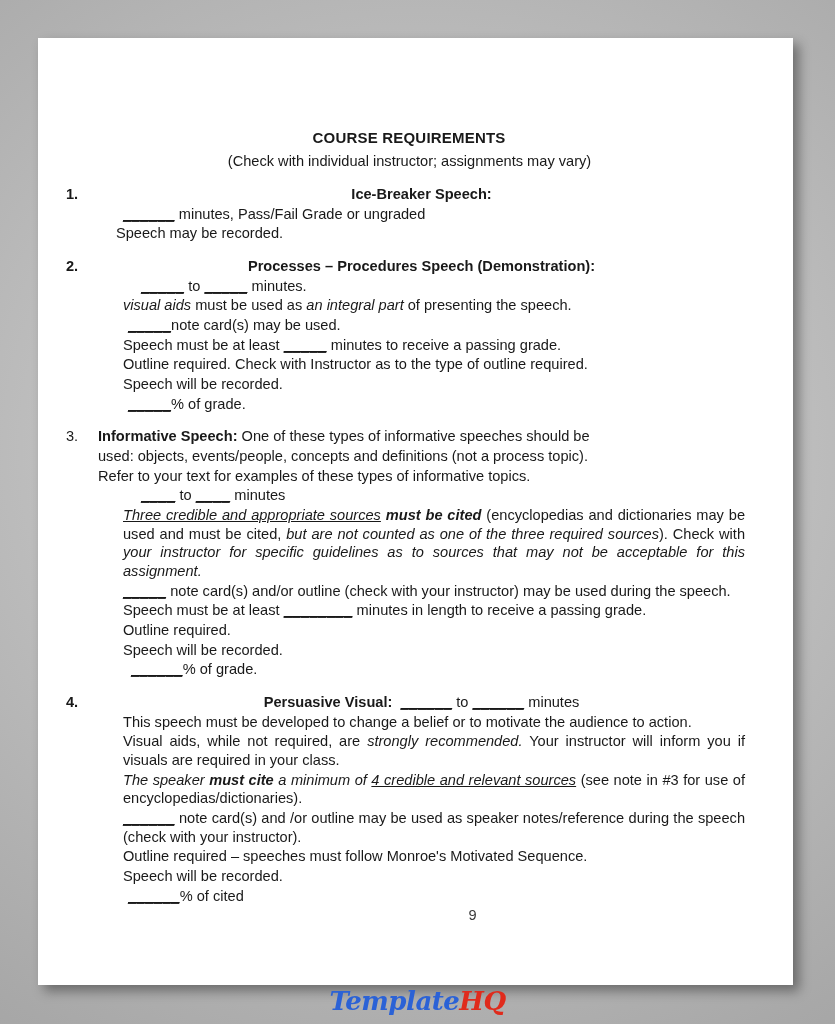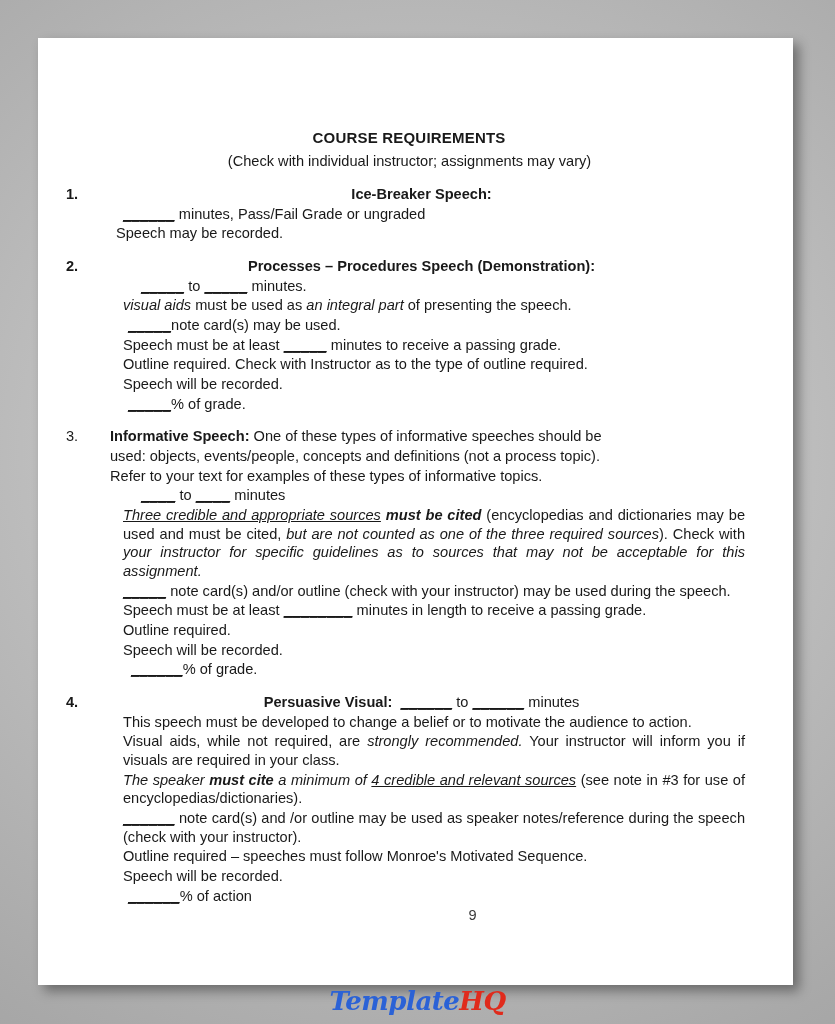--- a/index.html
+++ b/index.html
@@ -84,21 +84,21 @@
   
   .para {
     margin-left: 25px;
     text-align: justify;
     text-justify: inter-word;
     margin-top: 1px;
   }
 
   
   .head-cont {
-    margin-left: 12px;
+    margin-left: 0;
     margin-top: 1px;
   }
 
   .blank {
     text-decoration: underline;
     letter-spacing: 0.5px;
   }
   .ital { font-style: italic; }
   .ital-u { font-style: italic; text-decoration: underline; }
   .bold { font-weight: bold; }
@@ -233,21 +233,21 @@
       </div>
 
       <div class="para">
         <span class="blank">______</span><span> note card(s) and /or outline may be used as speaker notes/reference during the speech (check with your instructor).</span>
       </div>
 
       <div class="line">Outline required – speeches must follow Monroe's Motivated Sequence.</div>
       <div class="line">Speech will be recorded.</div>
 
       <div class="line" style="margin-left:30px">
-        <span class="blank">______</span><span>% of action</span>
+        <span class="blank">______</span><span>% of cited</span>
       </div>
     </div>
 
     <div class="page-number">9</div>
   </div>
 </div>
 
 <div id="watermark">
   <span class="wm-a">Template</span><span class="wm-b">HQ</span>
 </div>

